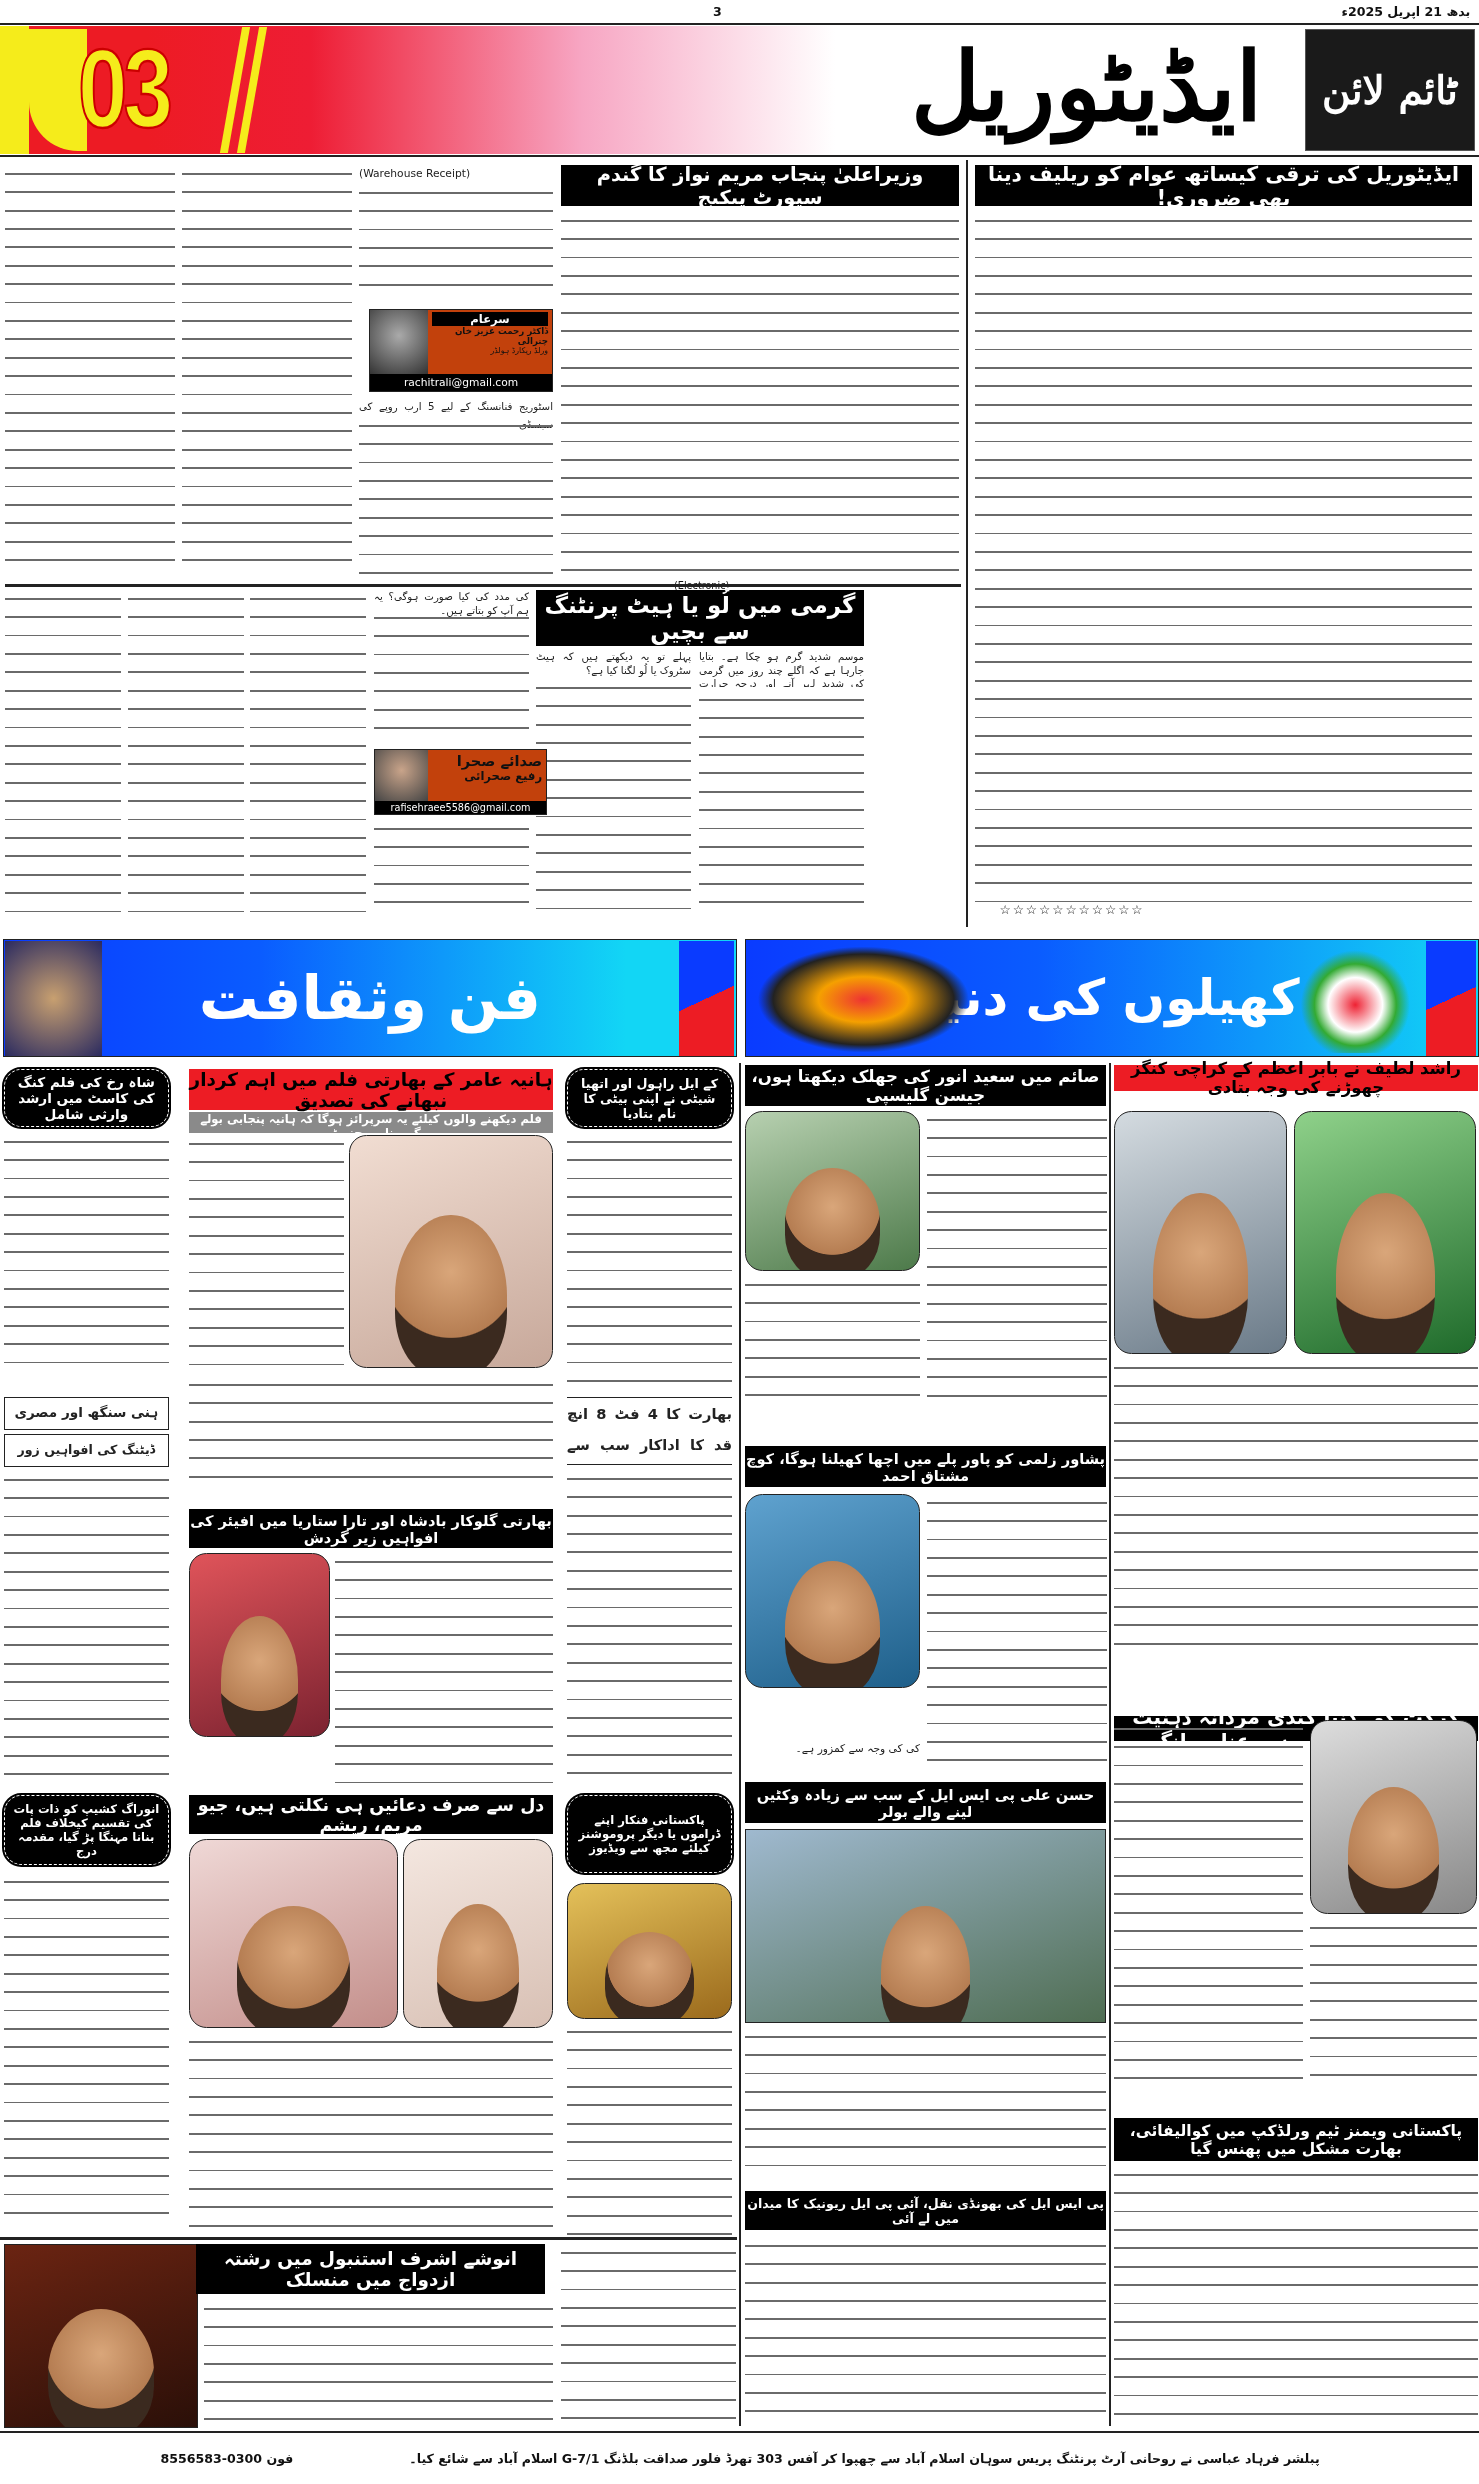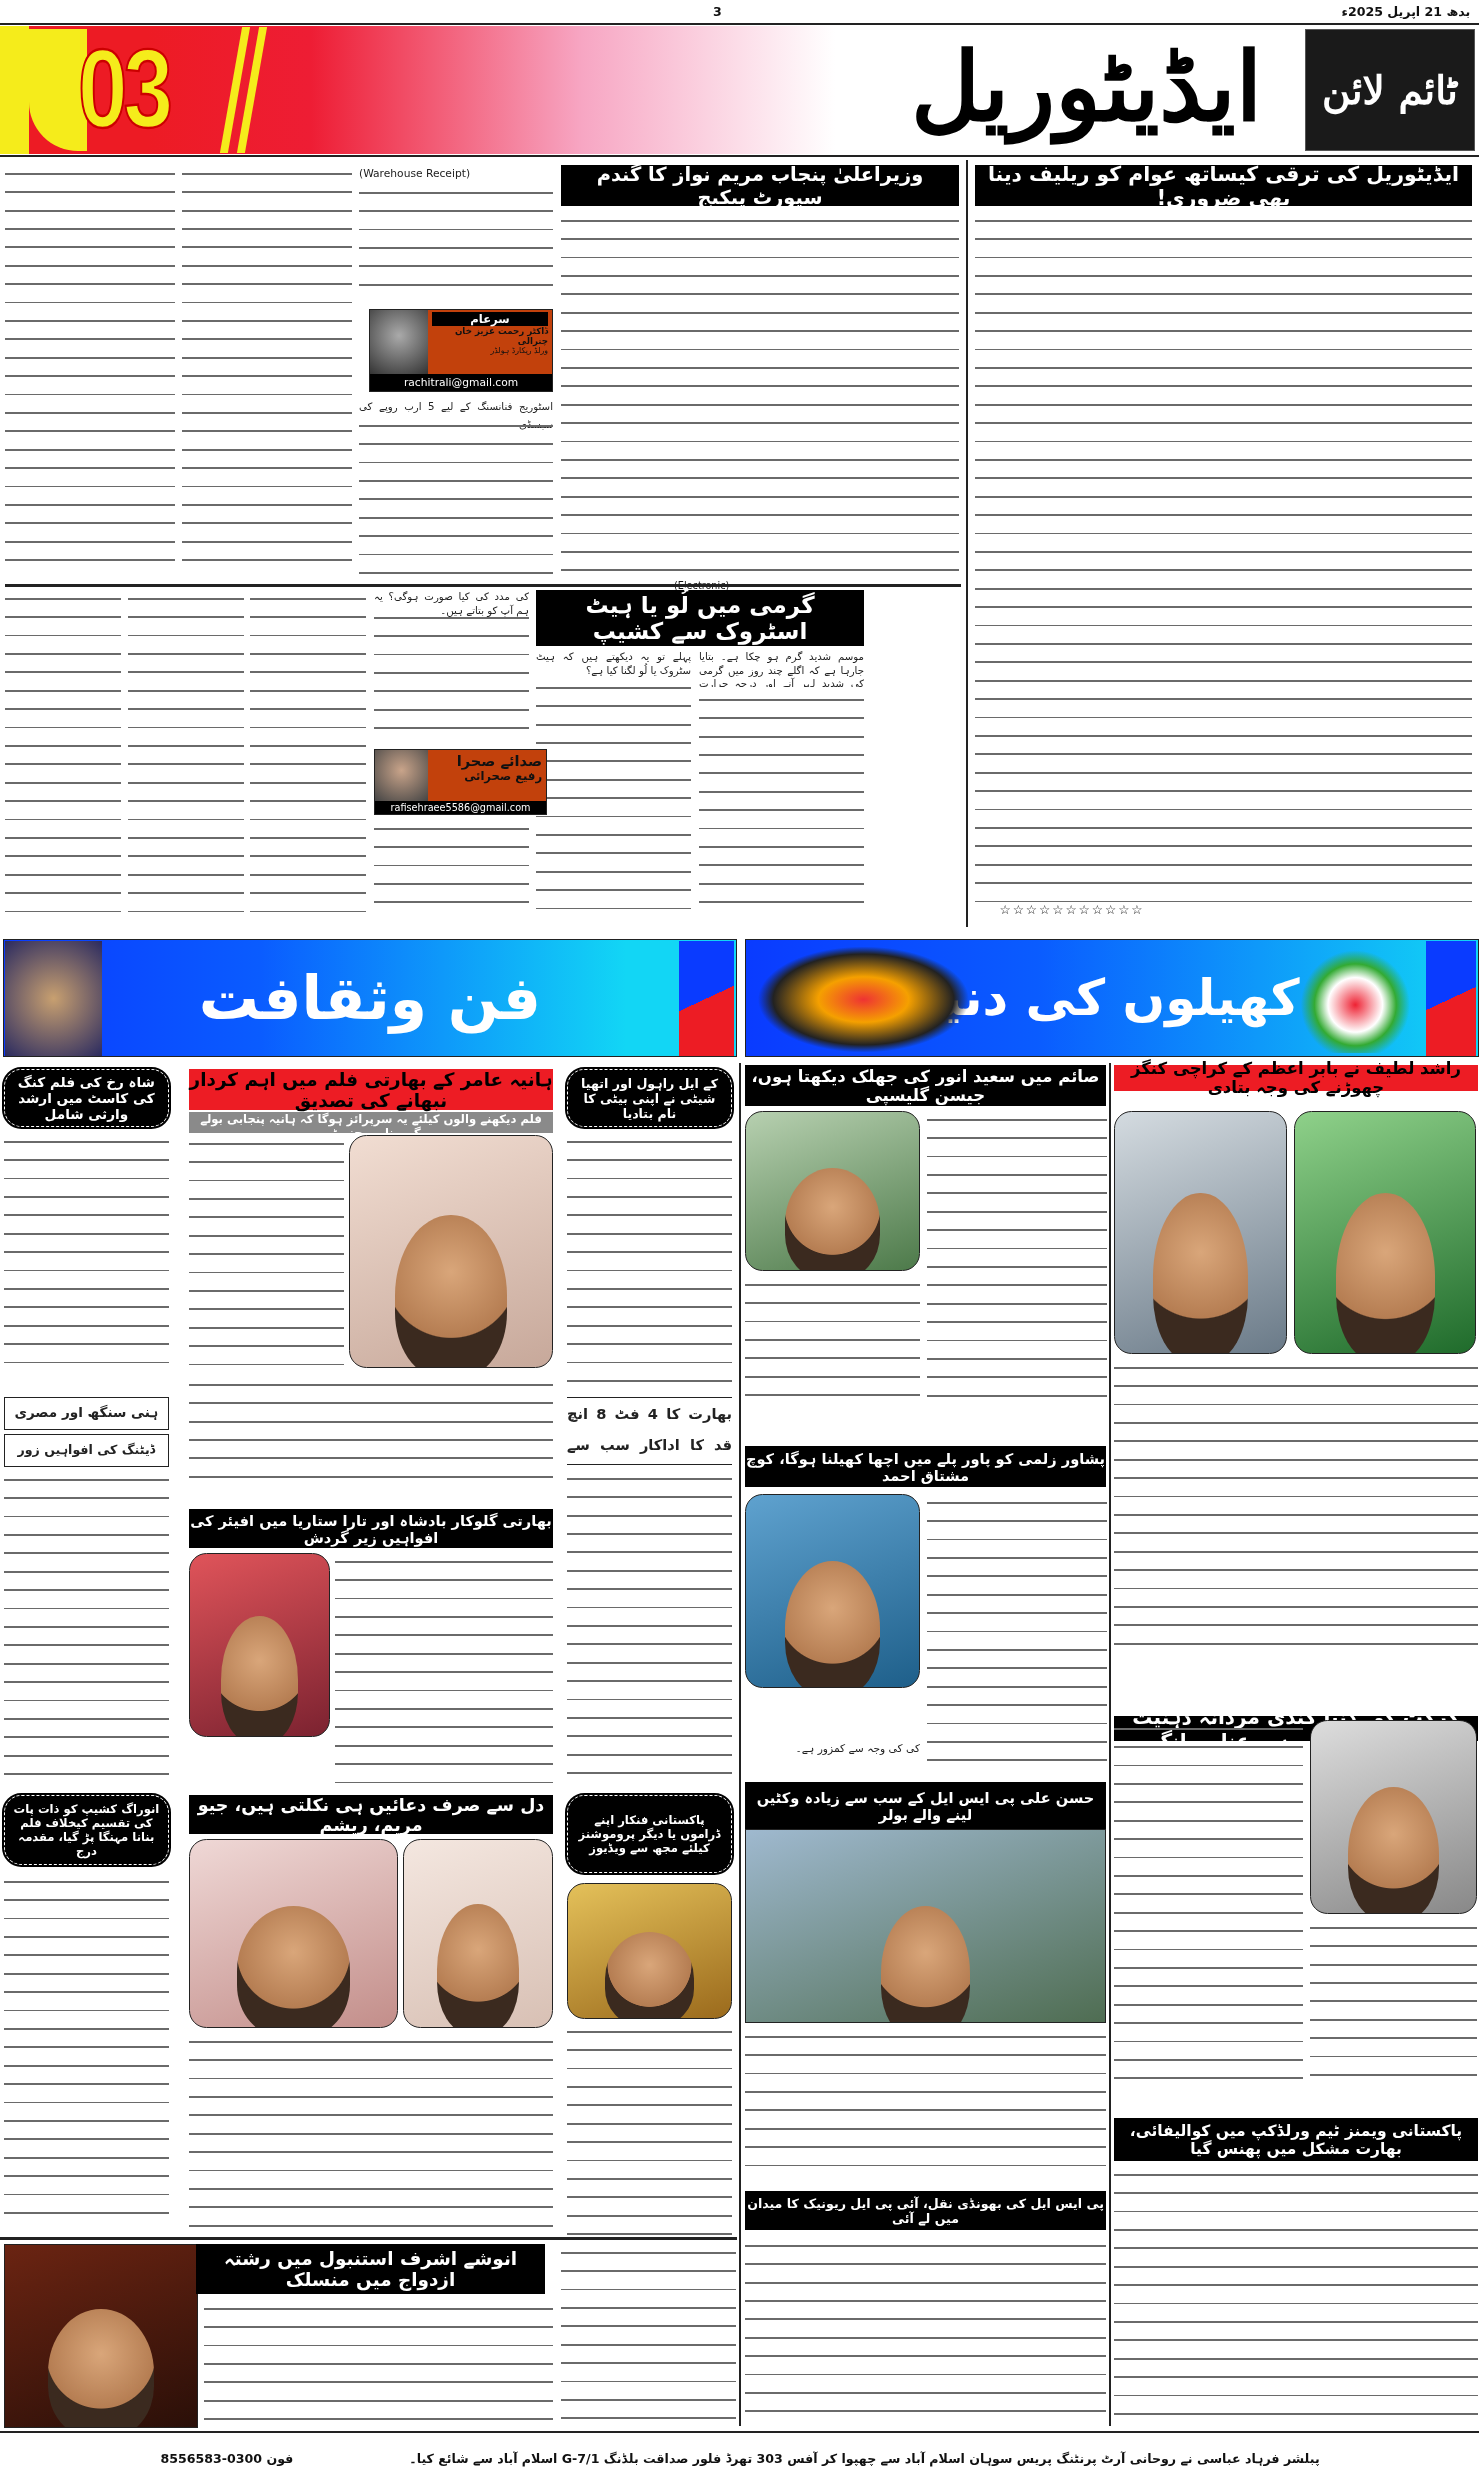--- a/index.html
+++ b/index.html
@@ -67,21 +67,21 @@
   </div>
   <div style="background:#000;color:#fff;font-size:10.7px;text-align:center;padding:1.9px">rachitrali@gmail.com</div>
 </div>
 <div class="abs txt" style="top:398px;left:359px;width:194px;font-size:10.2px">اسٹوریج فنانسنگ کے لیے 5 ارب روپے کی سبسڈی</div>
 <div class="abs txt fill" style="top:417px;left:359px;width:194px;height:165px"></div>
 
 <div class="abs txt fill" style="top:165px;left:4.9px;width:170px;height:412px"></div>
 <div class="abs txt fill" style="top:165px;left:182px;width:170px;height:412px"></div>
 <div class="abs hrule" style="top:584px;left:4.9px;width:956px"></div>
 
-<div class="abs hbar" style="top:590px;left:536px;width:328px;height:56px;font-size:23px">گرمی میں لُو یا ہیٹ اسٹروک سے کشیپ</div>
+<div class="abs hbar" style="top:590px;left:536px;width:328px;height:56px;font-size:23px">گرمی میں لُو یا ہیٹ پرنٹنگ سے بچیں</div>
 <div class="abs txt" style="top:650px;left:699px;width:165px;height:37px;font-size:10.2px;line-height:13.6px">موسم شدید گرم ہو چکا ہے۔ بتایا جارہا ہے کہ اگلے چند روز میں گرمی کی شدید لہر آنے اور درجہ حرارت پینتالیس سے پچاس ڈگری تک جانے کے امکانات ہیں۔</div>
 <div class="abs txt fill" style="top:691px;left:699px;width:165px;height:223px"></div>
 <div class="abs txt" style="top:650px;left:536px;width:155px;font-size:10.2px;line-height:13.6px">پہلے تو یہ دیکھتے ہیں کہ ہیٹ سٹروک یا لُو لگنا کیا ہے؟</div>
 <div class="abs txt fill" style="top:679px;left:536px;width:155px;height:235px"></div>
 <div class="abs txt" style="top:590px;left:374px;width:155px;font-size:10.2px;line-height:13.6px">کی مدد کی کیا صورت ہوگی؟ یہ ہم آپ کو بتاتے ہیں۔</div>
 <div class="abs txt fill" style="top:609px;left:374px;width:155px;height:136px"></div>
 <div class="abs byline" style="top:749px;left:374px;width:173px;height:66px">
   <div style="display:flex;flex:1">
     <div style="width:53px;background:radial-gradient(circle at 50% 40%,#c9a48a,#444)"></div>
     <div style="flex:1;direction:rtl;padding:1.9px 3.9px">
@@ -186,21 +186,21 @@
 <div class="abs txt" style="top:1740px;left:745px;width:175px;font-size:10.7px">کی کی وجہ سے کمزور ہے۔</div>
 <div class="abs txt fill" style="top:1494px;left:927px;width:180px;height:281px"></div>
 
 <div class="abs hbar" style="top:1716px;left:1114px;width:364px;height:25px;font-size:20px">کرکٹ کی دنیا گندی مردانہ ذہنیت سے بھری ہوئی ہے، عنایہ بانگر</div>
 <div class="abs txt fill" style="top:1720px;left:1114px;width:189px;height:359px"></div>
 <div class="abs photo" style="top:1720px;left:1310px;width:167px;height:194px;background:linear-gradient(160deg,#ddd,#888)">
     <div class="face"></div>
   </div>
 <div class="abs txt fill" style="top:1919px;left:1310px;width:167px;height:160px"></div>
 
-<div class="abs hbar" style="top:1782px;left:745px;width:361px;height:48px;font-size:14.6px">حسن علی پی ایس ایل کے سب سے زیادہ وکٹیں لینے والے بولر</div>
+<div class="abs hbar" style="top:1782px;left:745px;width:361px;height:41px;font-size:14.6px">حسن علی پی ایس ایل کے سب سے زیادہ وکٹیں لینے والے بولر</div>
 <div class="abs photo" style="top:1829px;left:745px;width:361px;height:194px;border-radius:0;background:linear-gradient(160deg,#9fb9cf,#4f6d52)">
     <div class="face" style="width:25%"></div>
   </div>
 <div class="abs txt fill" style="top:2028px;left:745px;width:361px;height:155px"></div>
 
 <div class="abs hbar" style="top:2118px;left:1114px;width:364px;height:43px;font-size:15.5px">پاکستانی ویمنز ٹیم ورلڈکپ میں کوالیفائی، بھارت مشکل میں پھنس گیا</div>
 <div class="abs txt fill" style="top:2166px;left:1114px;width:364px;height:260px"></div>
 
 <div class="abs hbar" style="top:2191px;left:745px;width:361px;height:39px;font-size:12.6px">پی ایس ایل کی بھونڈی نقل، آئی پی ایل ریونیک کا میدان میں لے آئی</div>
 <div class="abs txt fill" style="top:2237px;left:745px;width:361px;height:189px"></div>

